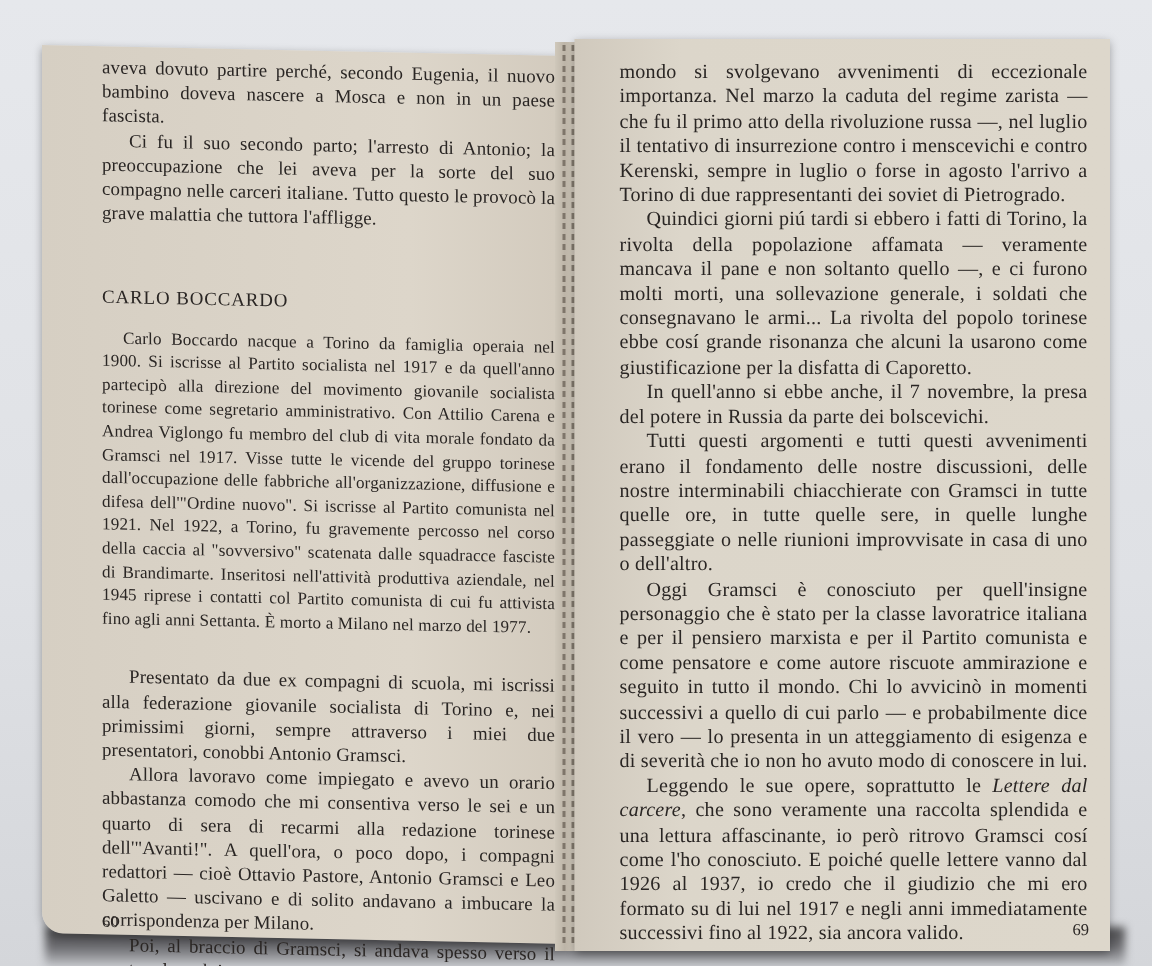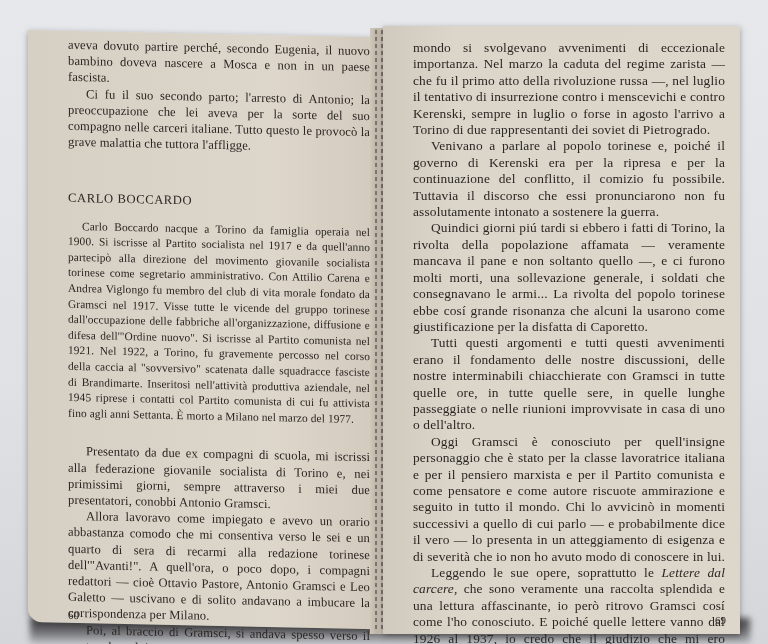--- a/index.html
+++ b/index.html
@@ -84,22 +84,22 @@
     <div class="page-num">60</div>
   </div>
 
   <div class="gutter"></div>
   <div class="stitch" style="left:375px;"></div>
   <div class="stitch" style="left:381px;"></div>
 
   <div class="page right">
     <div class="text" style="top:14px;">
       <p class="noindent">mondo si svolgevano avvenimenti di eccezionale importanza. Nel marzo la caduta del regime zarista — che fu il primo atto della rivoluzione russa —, nel luglio il tentativo di insurrezione contro i menscevichi e contro Kerenski, sempre in luglio o forse in agosto l'arrivo a Torino di due rappresentanti dei soviet di Pietrogrado.</p>
-      <p>Venivano a parlare al popolo torinese e, poiché il governo di Kerenski era per la ripresa e per la continuazione del conflitto, il comizio fu possibile. Tuttavia il discorso che essi pronunciarono non fu assolutamente intonato a sostenere la guerra.</p>
       <p>Quindici giorni piú tardi si ebbero i fatti di Torino, la rivolta della popolazione affamata — veramente mancava il pane e non soltanto quello —, e ci furono molti morti, una sollevazione generale, i soldati che consegnavano le armi... La rivolta del popolo torinese ebbe cosí grande risonanza che alcuni la usarono come giustificazione per la disfatta di Caporetto.</p>
+      <p>In quell'anno si ebbe anche, il 7 novembre, la presa del potere in Russia da parte dei bolscevichi.</p>
       <p>Tutti questi argomenti e tutti questi avvenimenti erano il fondamento delle nostre discussioni, delle nostre interminabili chiacchierate con Gramsci in tutte quelle ore, in tutte quelle sere, in quelle lunghe passeggiate o nelle riunioni improvvisate in casa di uno o dell'altro.</p>
       <p>Oggi Gramsci è conosciuto per quell'insigne personaggio che è stato per la classe lavoratrice italiana e per il pensiero marxista e per il Partito comunista e come pensatore e come autore riscuote ammirazione e seguito in tutto il mondo. Chi lo avvicinò in momenti successivi a quello di cui parlo — e probabilmente dice il vero — lo presenta in un atteggiamento di esigenza e di severità che io non ho avuto modo di conoscere in lui.</p>
       <p><span>Leggendo le sue opere, soprattutto le </span><em>Lettere dal carcere</em><span>, che sono veramente una raccolta splendida e una lettura affascinante, io però ritrovo Gramsci cosí come l'ho conosciuto. E poiché quelle lettere vanno dal 1926 al 1937, io credo che il giudizio che mi ero formato su di lui nel 1917 e negli anni immediatamente successivi fino al 1922, sia ancora valido.</span></p>
 
     </div>
     <div class="page-num">69</div>
   </div>
 
 </div>
 

